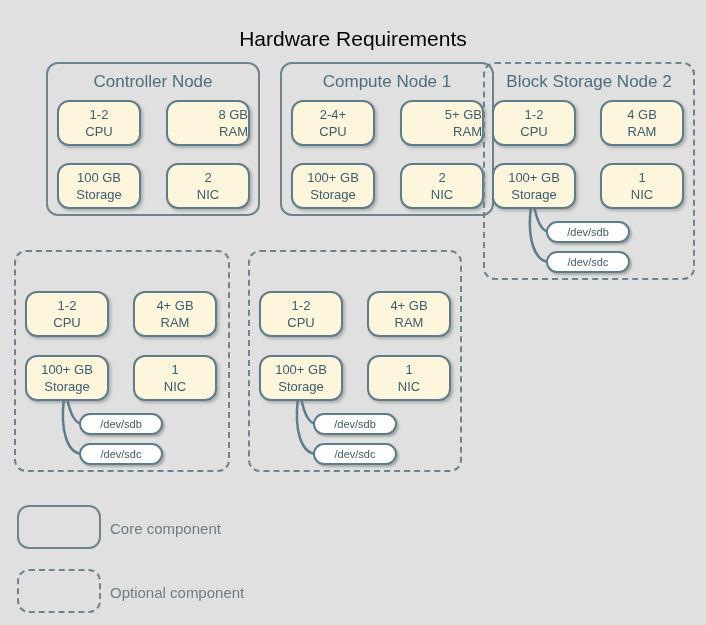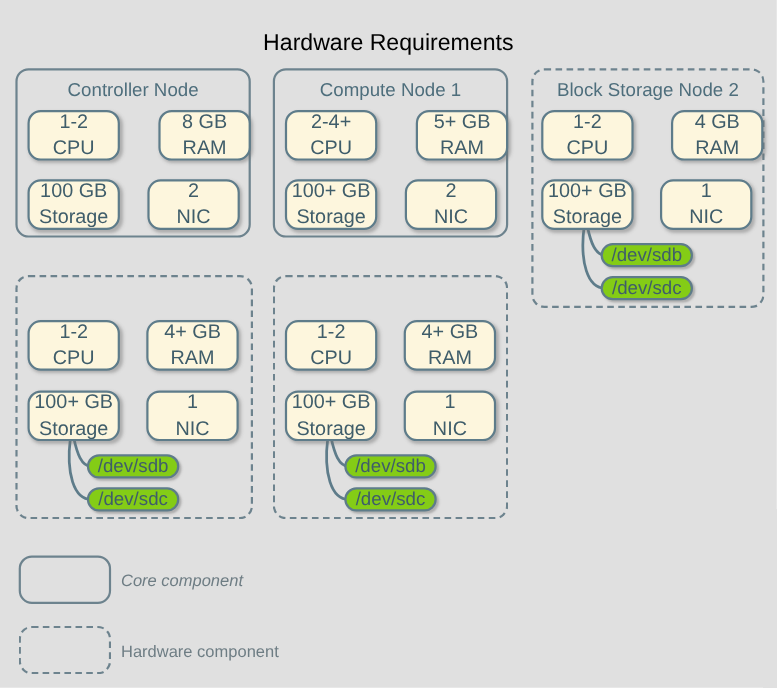--- a/index.html
+++ b/index.html
@@ -10,48 +10,48 @@
     font-family:"Liberation Sans", sans-serif;
     overflow:hidden;
   }
   .diagram-title{
     position:absolute;top:27px;left:0;width:100%;
     text-align:center;font-size:21px;color:#000000;
   }
   .node{
     position:absolute;border-radius:12px;box-sizing:border-box;
   }
-  .node.core{border:2px solid #6d838e;}
+  .node.core{border:2px solid #6d838e;margin-left:32px;}
   .node.optional{border:2px dashed #6d838e;}
   .node-title{
     position:absolute;top:8px;left:0;width:100%;
     text-align:center;font-size:17px;color:#4e6e7c;white-space:nowrap;
   }
   .spec{
     position:absolute;width:84px;height:46px;box-sizing:border-box;
     background:#fdf6dd;border:2px solid #5e7c8a;border-radius:12px;
     box-shadow:2px 2px 3px rgba(110,110,110,0.45);
     display:flex;flex-direction:column;align-items:center;justify-content:center;
-    font-size:18px;color:#3f5d6a;line-height:1.32;text-align:center;
+    font-size:13px;color:#3f5d6a;line-height:1.32;text-align:center;
   }
   .disk-pill{
     position:absolute;width:84px;height:22px;box-sizing:border-box;
-    background:#84cc16;border:2px solid #5e7c8a;border-radius:11px;
+    background:#ffffff;border:2px solid #5e7c8a;border-radius:11px;
     box-shadow:2px 2px 2px rgba(110,110,110,0.45);
     display:flex;align-items:center;justify-content:center;
-    font-size:17px;color:#3f5d6a;
+    font-size:11px;color:#3f5d6a;
   }
   
   .core .spec.r1c1{left:9px;top:36px;}
-  .core .spec.r1c2{left:128px;top:36px;}
+  .core .spec.r1c2{left:118px;top:36px;align-items:flex-end;}
   .core .spec.r2c1{left:9px;top:99px;align-items:center;}
   .core .spec.r2c2{left:118px;top:99px;}
   
   .blocknode .spec.r1c1{left:7px;top:36px;}
-  .blocknode .spec.r1c2{left:125px;top:36px;}
+  .blocknode .spec.r1c2{left:115px;top:36px;}
   .blocknode .spec.r2c1{left:7px;top:99px;}
   .blocknode .spec.r2c2{left:115px;top:99px;}
   .blocknode .disk-pill.d1{left:61px;top:157px;}
   .blocknode .disk-pill.d2{left:61px;top:187px;}
   
   .objnode .spec.r1c1{left:9px;top:39px;}
   .objnode .spec.r1c2{left:117px;top:39px;align-items:center;}
   .objnode .spec.r2c1{left:9px;top:103px;}
   .objnode .spec.r2c2{left:117px;top:103px;}
   .objnode .disk-pill.d1{left:63px;top:161px;}
@@ -183,18 +183,18 @@
     </div>
     <div class="spec r2c2">
       <span>1</span>
       <span>NIC</span>
     </div>
     <div class="disk-pill d1">/dev/sdb</div>
     <div class="disk-pill d2">/dev/sdc</div>
   </div>
 
   <div class="legend-swatch solid" style="left:17px;top:505px;"></div>
-  <div class="legend-label" style="top:520px;font-style:italic;">Core component</div>
+  <div class="legend-label" style="top:520px;">Core component</div>
 
   <div class="legend-swatch dashed" style="left:17px;top:569px;"></div>
-  <div class="legend-label" style="top:584px;">Hardware component</div>
+  <div class="legend-label" style="top:584px;">Optional component</div>
 
 </div>
 
 </body></html>

